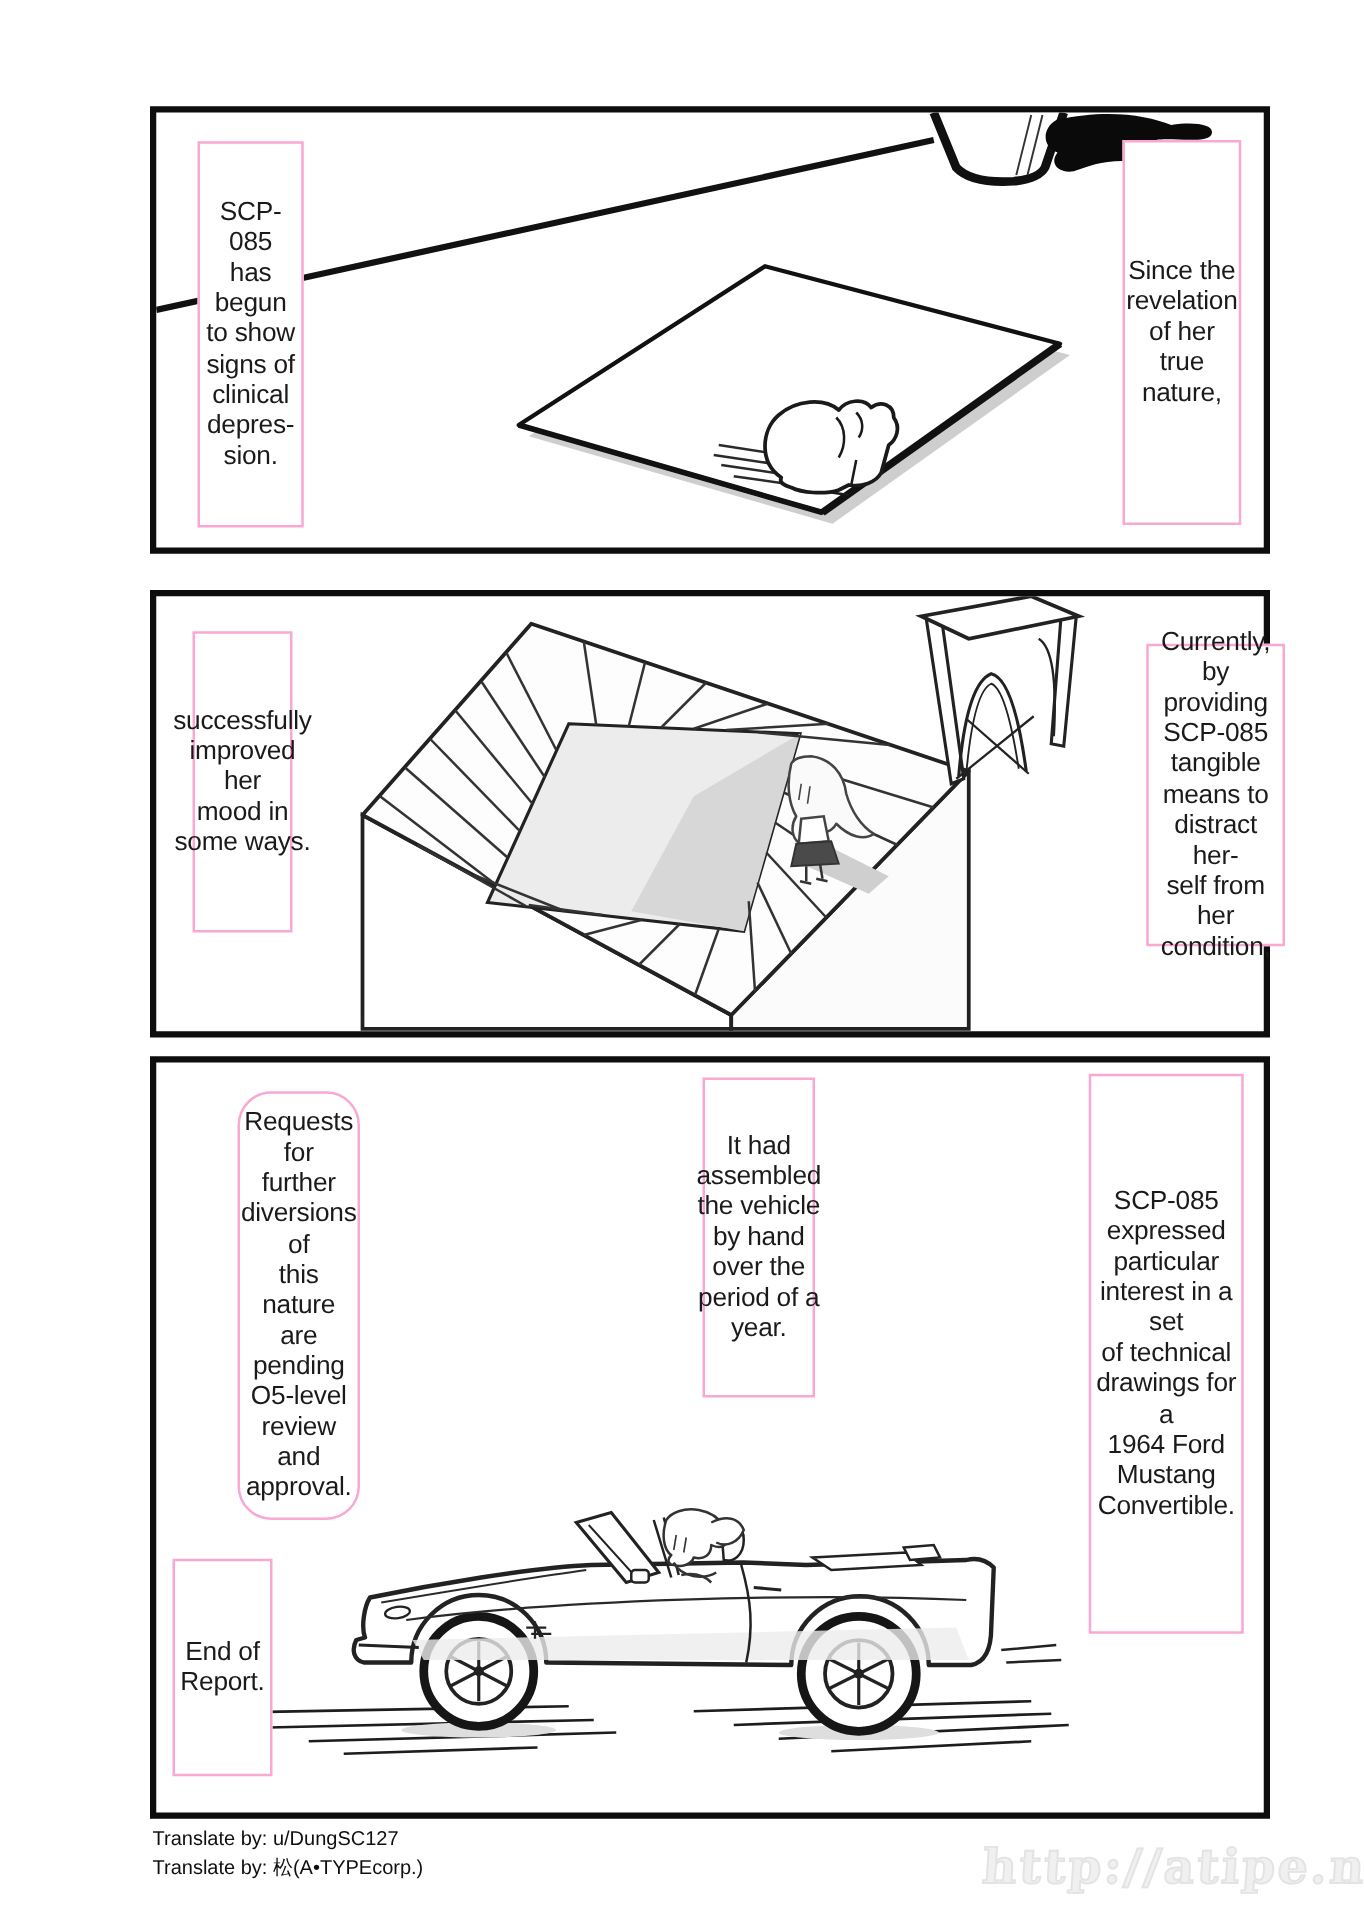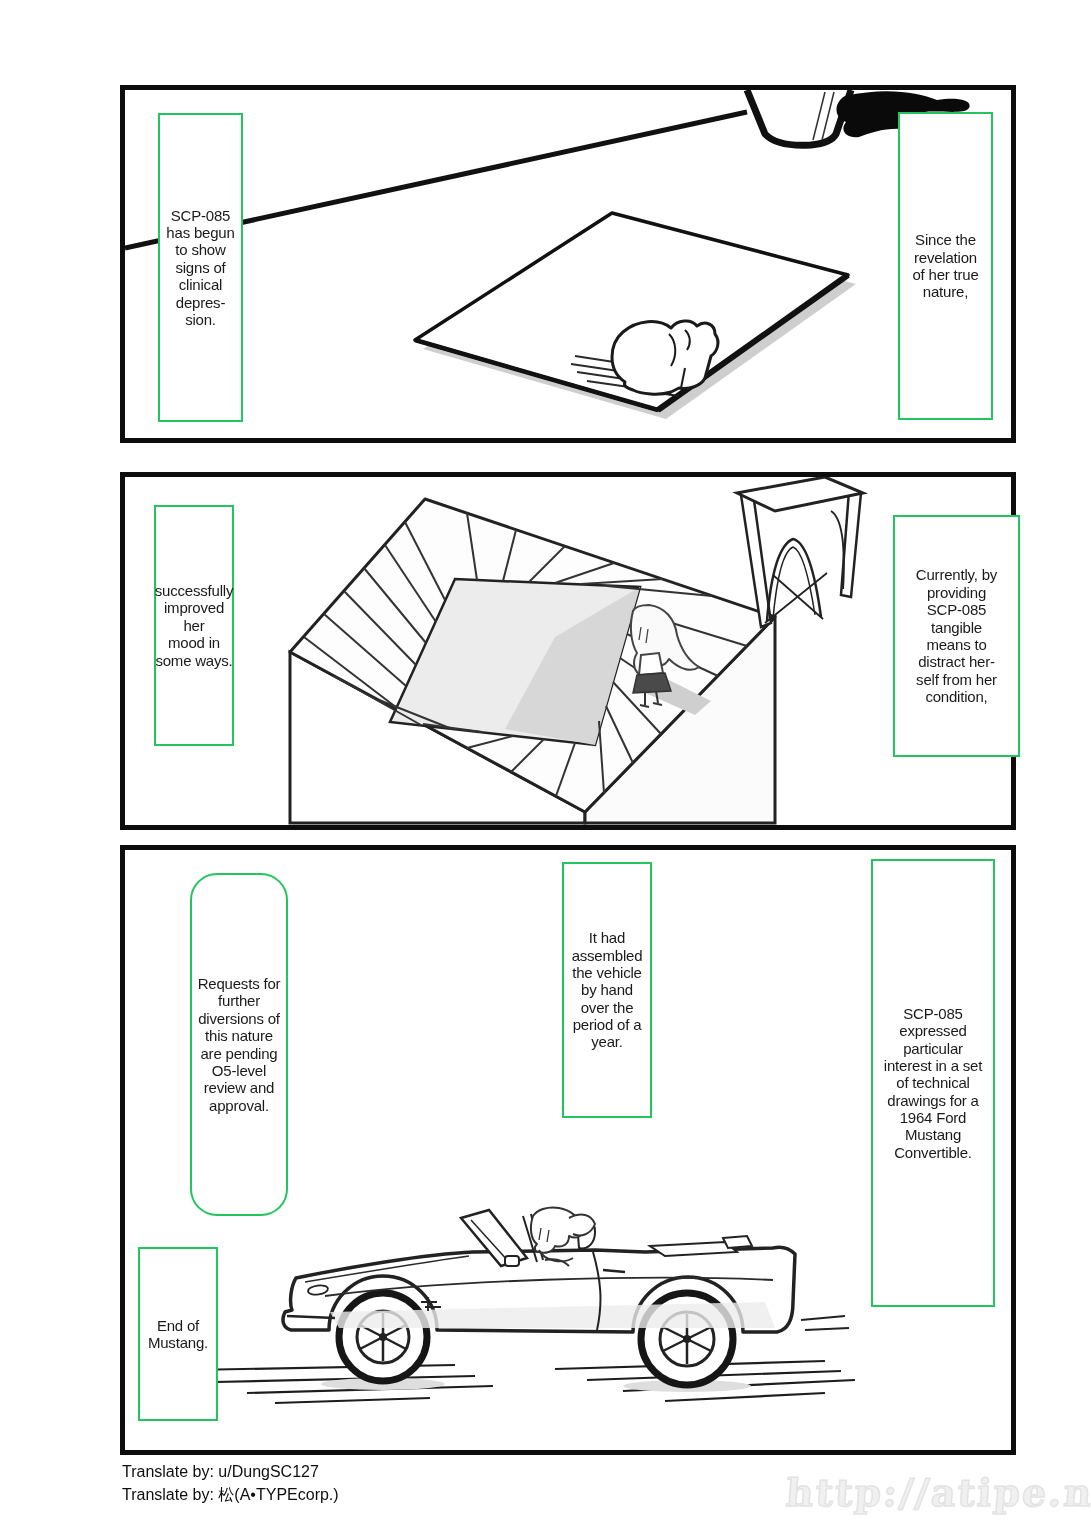--- a/index.html
+++ b/index.html
@@ -4,29 +4,29 @@
 <style>
   html,body{margin:0;padding:0;background:#ffffff;}
   .page{position:relative;width:1091px;height:1531px;background:#ffffff;overflow:hidden;
         font-family:"Liberation Sans",sans-serif;color:#1c1c1c;}
   .panel{position:absolute;left:120px;width:886px;background:#ffffff;
          border:5px solid #0d0d0d;box-sizing:content-box;}
   #panel-1{top:85px;height:348px;}
   #panel-2{top:472px;height:348px;}
   #panel-3{top:845px;height:600px;}
   .art{position:absolute;left:0;top:0;}
-  .caption{position:absolute;background:#ffffff;border:2px solid #22c55e;box-sizing:border-box;
+  .caption{position:absolute;background:#ffffff;border:2px solid #f9a8d4;box-sizing:border-box;
            display:flex;align-items:center;justify-content:center;text-align:center;
-           white-space:pre-line;font-size:15px;line-height:1.16;letter-spacing:-0.2px;
+           white-space:pre-line;font-size:21px;line-height:1.16;letter-spacing:-0.2px;
            color:#1a1a1a;}
   
   #cap-1-left  {left:33px;  top:23px;  width:85px;  height:309px;}
   #cap-1-right {left:773px; top:22px;  width:95px;  height:308px;}
   #cap-2-left  {left:29px;  top:28px;  width:80px; height:241px;}
-  #cap-2-right {left:768px; top:38px;  width:127px; height:242px;}
+  #cap-2-right {left:792px; top:38px;  width:111px; height:242px;}
   #cap-3-left  {left:65px;  top:23px;  width:98px;  height:343px;border-radius:27px;}
   #cap-3-mid   {left:437px; top:12px;  width:90px;  height:256px;}
   #cap-3-right {left:746px; top:9px;   width:124px; height:448px;}
   #cap-3-end   {left:13px;  top:397px; width:80px;  height:174px;}
   .footer{position:absolute;left:122px;top:1461px;font-size:16px;line-height:1.42;color:#0f0f0f;}
   .watermark{position:absolute;left:786px;top:1470px;font-size:38px;font-weight:bold;
              font-family:"DejaVu Serif",serif;color:#f0f0f0;letter-spacing:2px;
              -webkit-text-stroke:1.5px #e3e3e3;text-shadow:0 0 1px #e0e0e0;
              transform:skewX(-4deg);}
   svg{display:block;}
@@ -244,21 +244,21 @@
     <div class="caption" id="cap-3-right">SCP-085
 expressed
 particular
 interest in a set
 of technical
 drawings for a
 1964 Ford
 Mustang
 Convertible.</div>
     <div class="caption" id="cap-3-end">End of
-Mustang.</div>
+Report.</div>
   </div>
 
   <div class="footer">
     <div>Translate by: u/DungSC127</div>
     <div>Translate by: 松(A•TYPEcorp.)</div>
   </div>
 
   <div class="watermark">http://atipe.net/</div>
 
 </div>

